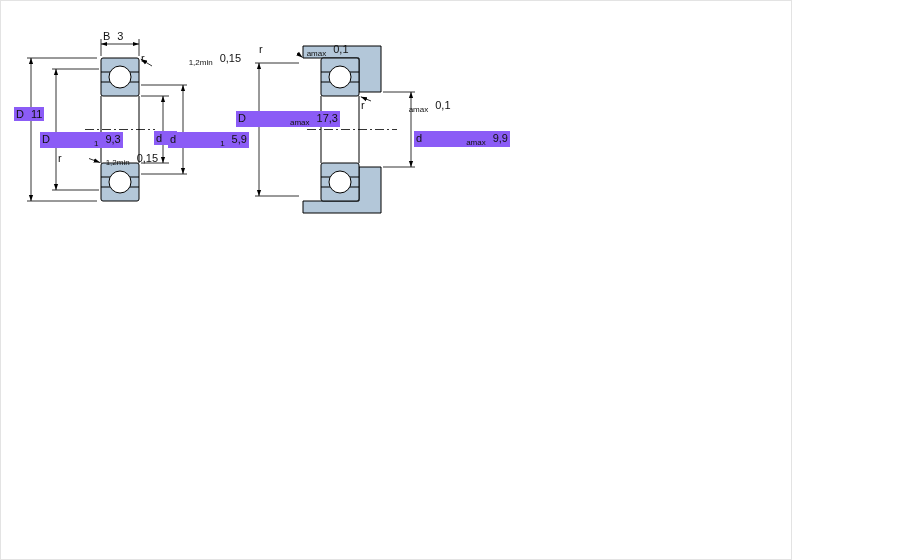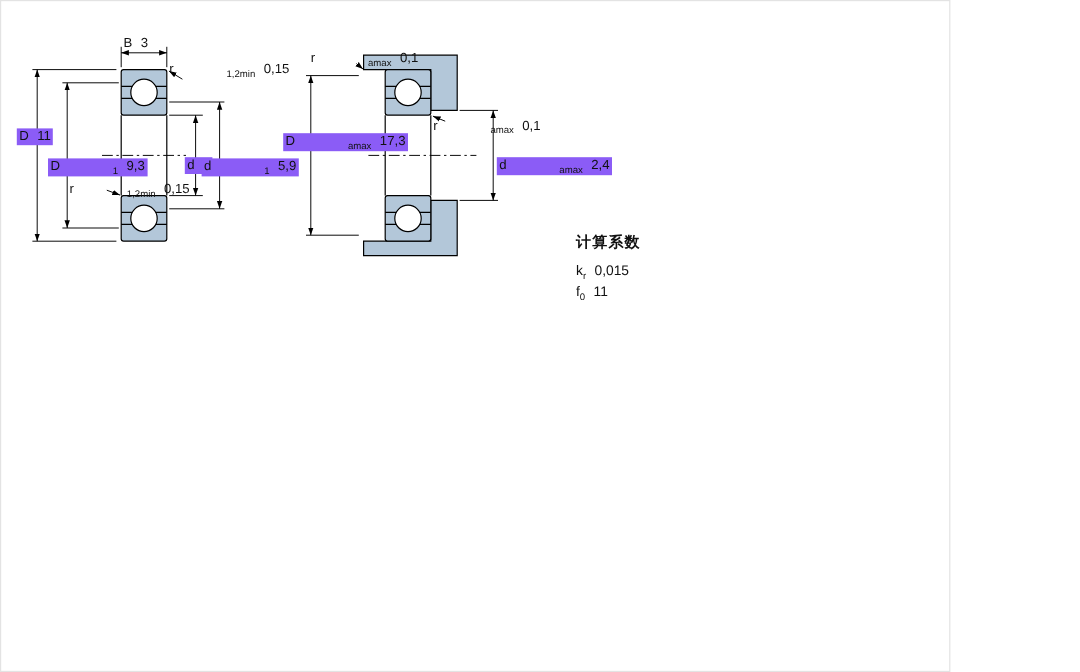--- a/index.html
+++ b/index.html
@@ -140,26 +140,17 @@
 
   <div class="dim-label" style="left:360px;top:97px;">
     <span>r</span><sub>amax</sub><span class="val">0,1</span>
   </div>
 
   <div class="dim-label bg" style="left:235px;top:110px;">
     <span>D</span><sub>amax</sub><span class="val">17,3</span>
   </div>
 
   <div class="dim-label bg" style="left:413px;top:130px;">
-    <span>d</span><sub>amax</sub><span class="val">2,4</span>
+    <span>d</span><sub>amax</sub><span class="val">9,9</span>
   </div>
 
-  <div class="factors">
-    <div class="factors-title">计算系数</div>
-    <div class="factor-row">
-      <span>k</span><sub>r</sub><span class="val">0,015</span>
-    </div>
-    <div class="factor-row">
-      <span>f</span><sub>0</sub><span class="val">11</span>
-    </div>
-  </div>
 
 </div>
 
 </body></html>

